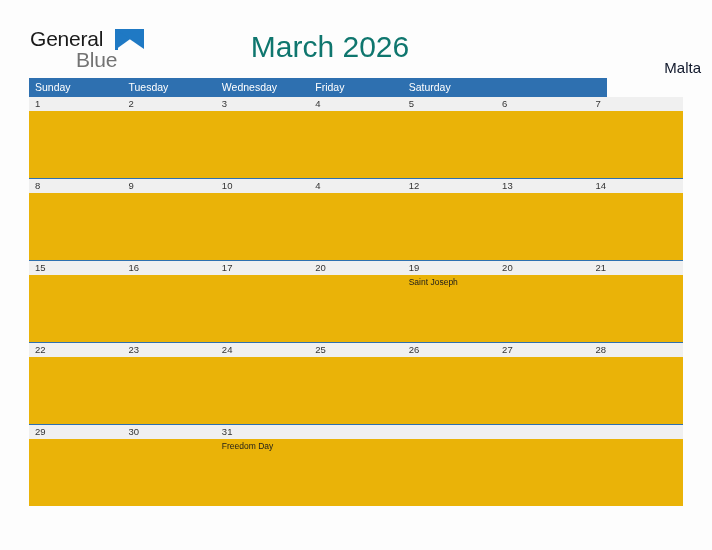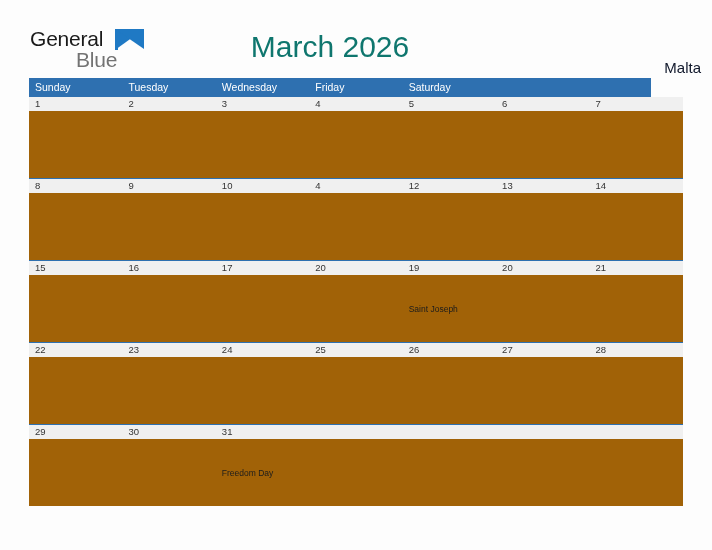--- a/index.html
+++ b/index.html
@@ -86,21 +86,21 @@
   
   .calendar {
     position: absolute;
     left: 29px;
     top: 78px;
     width: 654px;
   }
 
   .weekday-header {
     display: flex;
-    width: 622px;
+    width: 578px;
     height: 19px;
     background: #2e70b0;
   }
   .weekday-cell {
     width: 93.43px;
     flex: 0 0 93.43px;
     color: #ffffff;
     font-size: 10.5px;
     line-height: 19px;
     padding-left: 6px;
@@ -132,22 +132,21 @@
     color: #333333;
     padding-left: 6px;
     box-sizing: border-box;
     font-family: "Liberation Sans", sans-serif;
   }
 
   .event-strip {
     display: flex;
     width: 654px;
     height: 67px;
-    background: #a16207;
-    align-items: center;
+    background: #eab308;
   }
   .event-cell {
     width: 93.43px;
     flex: 0 0 93.43px;
     padding-left: 6px;
     padding-top: 2px;
     box-sizing: border-box;
     font-size: 8.5px;
     line-height: 11px;
     color: #1c1c1c;

